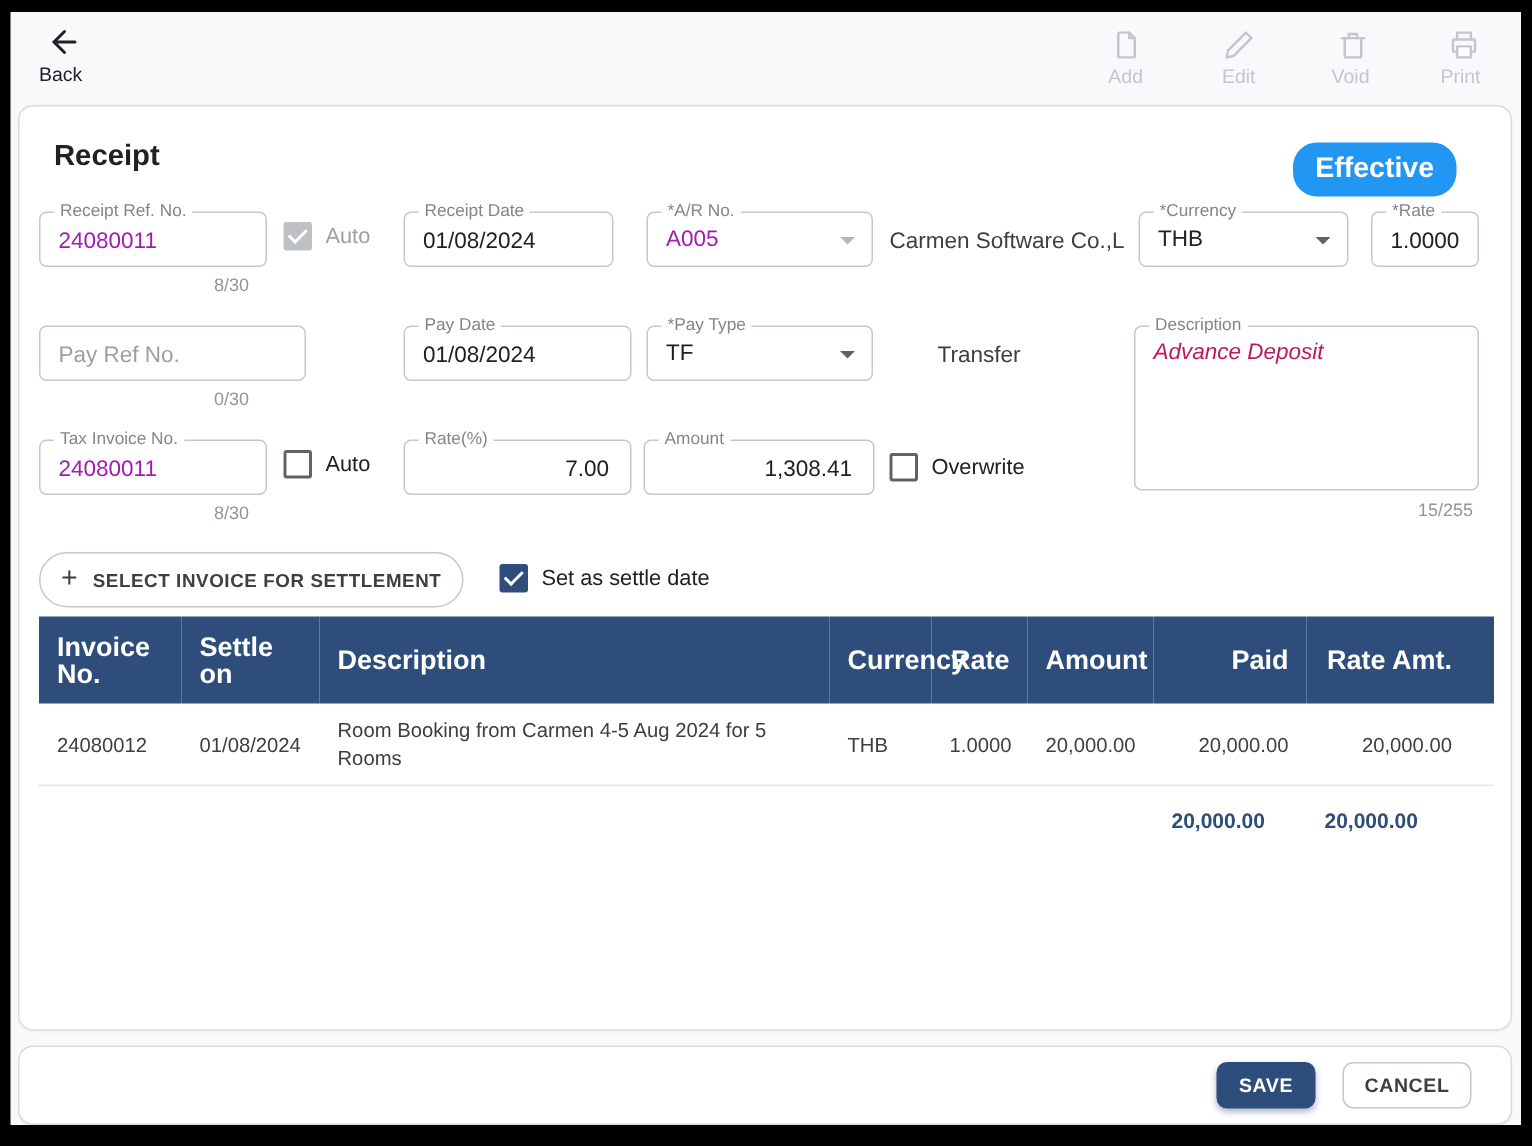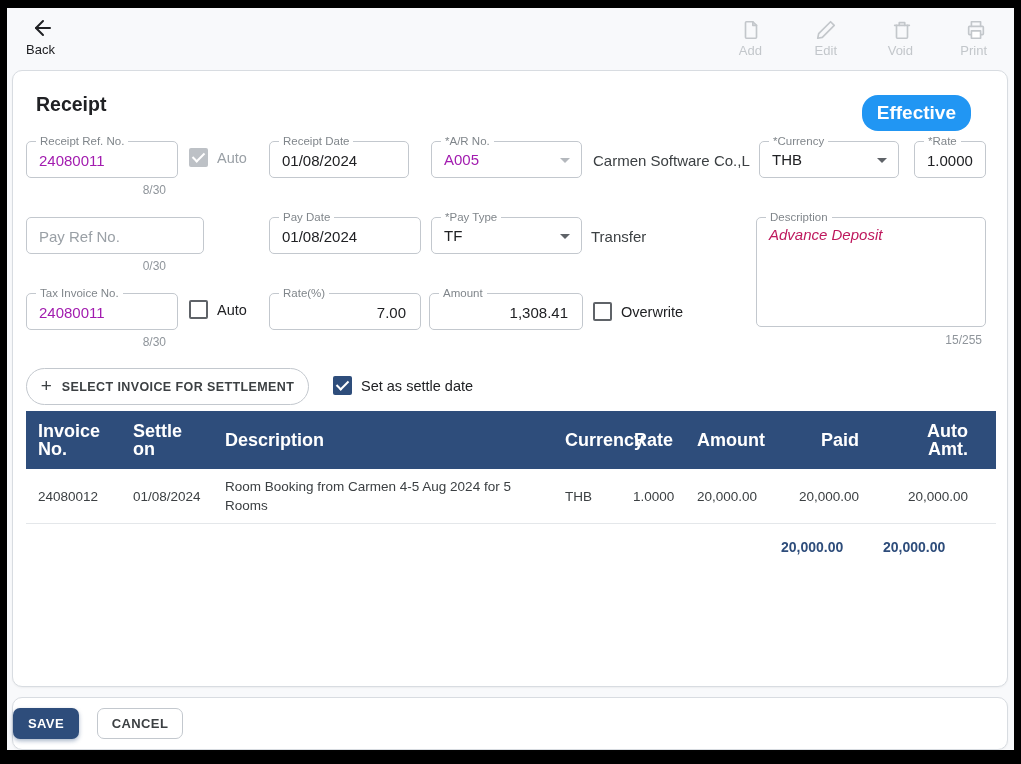--- a/index.html
+++ b/index.html
@@ -10,21 +10,21 @@
 
   
   .tb-btn { position:absolute; display:flex; flex-direction:column; align-items:flex-end; gap:2px; cursor:pointer; background:none; border:none; }
   .tb-btn .lbl { font-size:13px; color:#c3c7cb; }
   #back-btn .lbl { color:#202124; }
   .tb-btn svg { display:block; }
 
   
   .panel { position:absolute; background:#fff; border:1px solid #d8dce1; border-radius:10px; box-shadow:0 1px 2px rgba(60,64,67,.06); }
   #main-panel { left:12px; top:70px; width:996px; height:617px; }
-  #footer-bar { left:12px; top:697px; width:996px; height:53px; display:flex; align-items:center; gap:18px; padding-right:26px; }
+  #footer-bar { left:12px; top:697px; width:996px; height:53px; display:flex; align-items:center; justify-content:flex-end; gap:18px; padding-right:26px; }
 
   #page-title { position:absolute; left:23px; top:22px; font-size:19.5px; font-weight:bold; color:#202124; }
   #status-badge { position:absolute; right:36px; top:24px; background:#2196f3; color:#fff; font-size:19px; font-weight:bold; padding:7px 15px; border-radius:16px; }
 
   
   .field { position:absolute; height:37px; border:1px solid #c3c8ce; border-radius:5px; background:#fff; }
   .field > label { position:absolute; top:-7px; left:9px; background:#fff; padding:0 4px; font-size:11.5px; color:#80868b; line-height:1.1; white-space:nowrap; }
   .field input, .field .value { width:100%; height:100%; border:none; outline:none; background:transparent; font-family:"Liberation Sans",sans-serif; font-size:15px; color:#202124; padding:0 12px; display:flex; align-items:center; overflow:hidden; white-space:nowrap; }
   .field input { padding-top:1px; }
   .field.num input { text-align:right; padding-right:14px; }
@@ -171,21 +171,21 @@
       <label>Pay Date</label>
       <input value="01/08/2024" style="">
     </div>
 
     <div class="field" style="left:418px; top:146px; width:151px;text-align:right;">
       <label>*Pay Type</label>
       <div class="value">TF</div>
       <span class="caret"></span>
     </div>
 
-    <div class="inline-text" style="left:578px; top:157px; font-size:15px; color:#3c4043;">Transfer</div>
+    <div class="inline-text" style="left:612px; top:157px; font-size:15px; color:#3c4043;">Transfer</div>
 
     <div class="field textarea" style="left:743px; top:146px; width:230px;">
       <label>Description</label>
       <textarea style="">Advance Deposit</textarea>
     </div>
     <div class="counter" style="left:743px; top:262px; width:230px; padding-right:4px;">15/255</div>
 
     <div class="field disabled" style="left:13px; top:222px; width:152px;">
       <label>Tax Invoice No.</label>
       <input value="24080011" style="">
@@ -228,21 +228,21 @@
       </colgroup>
       <thead>
         <tr>
           <th>Invoice No.</th>
           <th>Settle on</th>
           <th>Description</th>
           <th>Currency</th>
           <th>Rate</th>
           <th>Amount</th>
           <th>Paid</th>
-          <th>Auto Amt.</th>
+          <th>Rate Amt.</th>
         </tr>
       </thead>
       <tbody>
         <tr class="data-row">
           <td>24080012</td>
           <td>01/08/2024</td>
           <td><span class="desc-wrap">Room Booking from Carmen 4-5 Aug 2024 for 5 Rooms</span></td>
           <td>THB</td>
           <td>1.0000</td>
           <td>20,000.00</td>

